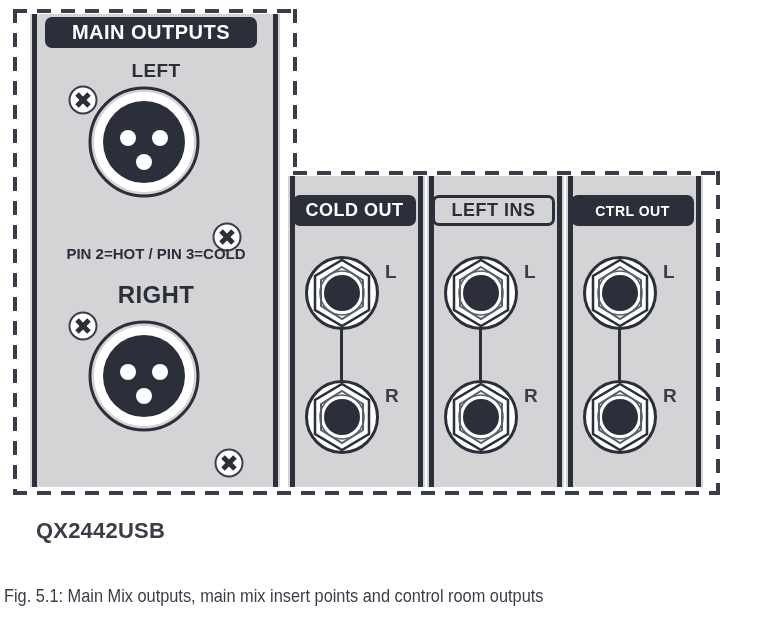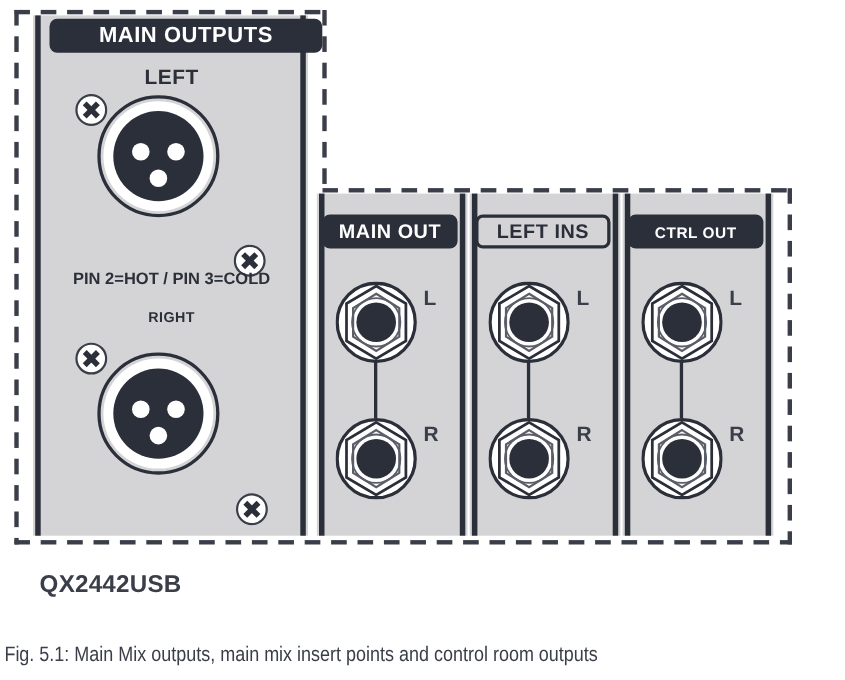--- a/index.html
+++ b/index.html
@@ -140,21 +140,21 @@
 <div class="dash-seg vert" style="left:293px; top:9px; height:165px;"></div>
 <div class="dash-seg" style="left:293px; top:171px; width:427px;"></div>
 <div class="dash-seg vert" style="left:716px; top:171px; height:324px;"></div>
 <div class="dash-seg" style="left:13px; top:491px; width:707px;"></div>
 
 <div class="panel" style="left:30px; top:14px; width:250px; height:473px;">
   <div class="panel-rail" style="left:2px;"></div>
   <div class="panel-rail" style="right:2px;"></div>
 </div>
 
-<div class="tag tag-solid" style="left:45px; top:17px; width:248px; height:31px; font-size:20px;">MAIN OUTPUTS</div>
+<div class="tag tag-solid" style="left:45px; top:17px; width:212px; height:31px; font-size:20px;">MAIN OUTPUTS</div>
 
 <div class="plain-label" style="left:45px; top:60px; width:222px; font-size:19px;">LEFT</div>
 
 <div class="xlr" style="left:88px; top:86px;">
   <svg width="112" height="112" viewBox="0 0 112 112">
     <circle cx="56" cy="56" r="54" fill="#d4d4d6" stroke="#2b2f3a" stroke-width="3"></circle>
     <circle cx="56" cy="56" r="50" fill="#ffffff"></circle>
     <circle cx="56" cy="56" r="41" fill="#2b2f3a"></circle>
     <path d="M84 33 l6 3 -1 7 z" fill="#2b2f3a"></path>
     <rect x="40" y="24" width="32" height="11" fill="none" stroke="#2b2f3a" stroke-width="3"></rect>
@@ -178,21 +178,21 @@
     <circle cx="15" cy="15" r="13.5" fill="#ffffff" stroke="#3a3e49" stroke-width="2"></circle>
     <g stroke="#2b2f3a" stroke-width="5" stroke-linecap="butt">
       <line x1="9" y1="9" x2="21" y2="21"></line>
       <line x1="21" y1="9" x2="9" y2="21"></line>
     </g>
   </svg>
 </div>
 
 <div class="plain-label" style="left:40px; top:245px; width:232px; font-size:15px; letter-spacing:0px;">PIN 2=HOT / PIN 3=COLD</div>
 
-<div class="plain-label" style="left:45px; top:281px; width:222px; font-size:13px;">RIGHT</div>
+<div class="plain-label" style="left:45px; top:281px; width:222px; font-size:24px;">RIGHT</div>
 
 <div class="xlr" style="left:88px; top:320px;">
   <svg width="112" height="112" viewBox="0 0 112 112">
     <circle cx="56" cy="56" r="54" fill="#d4d4d6" stroke="#2b2f3a" stroke-width="3"></circle>
     <circle cx="56" cy="56" r="50" fill="#ffffff"></circle>
     <circle cx="56" cy="56" r="41" fill="#2b2f3a"></circle>
     <path d="M84 33 l6 3 -1 7 z" fill="#2b2f3a"></path>
     <rect x="40" y="24" width="32" height="11" fill="none" stroke="#2b2f3a" stroke-width="3"></rect>
     <circle cx="40" cy="52" r="8" fill="#ffffff"></circle>
     <circle cx="72" cy="52" r="8" fill="#ffffff"></circle>
@@ -217,21 +217,21 @@
       <line x1="21" y1="9" x2="9" y2="21"></line>
     </g>
   </svg>
 </div>
 
 <div class="panel" style="left:288px; top:176px; width:137px; height:311px;">
   <div class="panel-rail" style="left:2px;"></div>
   <div class="panel-rail" style="right:2px;"></div>
 </div>
 
-<div class="tag tag-solid" style="left:293px; top:195px; width:123px; height:31px; font-size:18px;">MAIN OUT</div>
+<div class="tag tag-solid" style="left:293px; top:195px; width:123px; height:31px; font-size:18px;">COLD OUT</div>
 
 <div class="jack" style="left:305px; top:256px;">
   <svg width="74" height="74" viewBox="0 0 74 74">
     <circle cx="37" cy="37" r="35.5" fill="#ffffff" stroke="#2b2f3a" stroke-width="3"></circle>
     <polygon points="37,4 64,20 64,54 37,70 10,54 10,20" fill="none" stroke="#2b2f3a" stroke-width="2.5"></polygon>
     <polygon points="37,11 58,24 58,50 37,63 16,50 16,24" fill="none" stroke="#5a5e69" stroke-width="2"></polygon>
     <circle cx="37" cy="37" r="22" fill="none" stroke="#5a5e69" stroke-width="1.6"></circle>
     <circle cx="37" cy="37" r="18" fill="#2b2f3a"></circle>
   </svg>
 </div>

